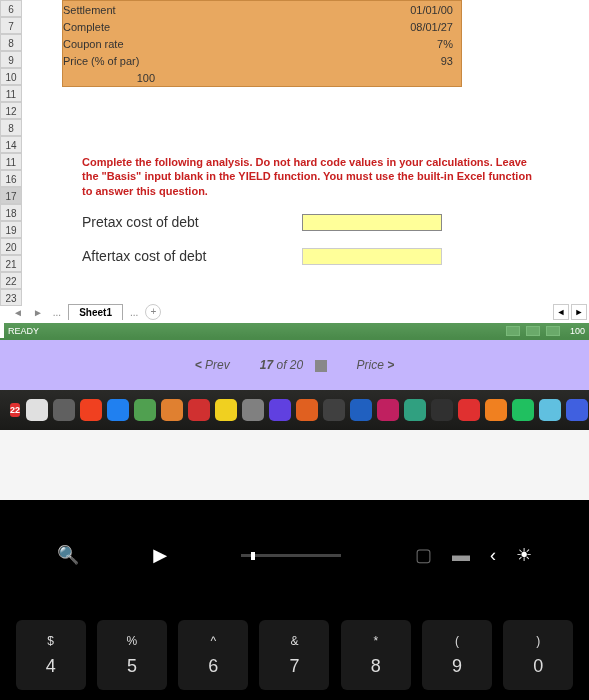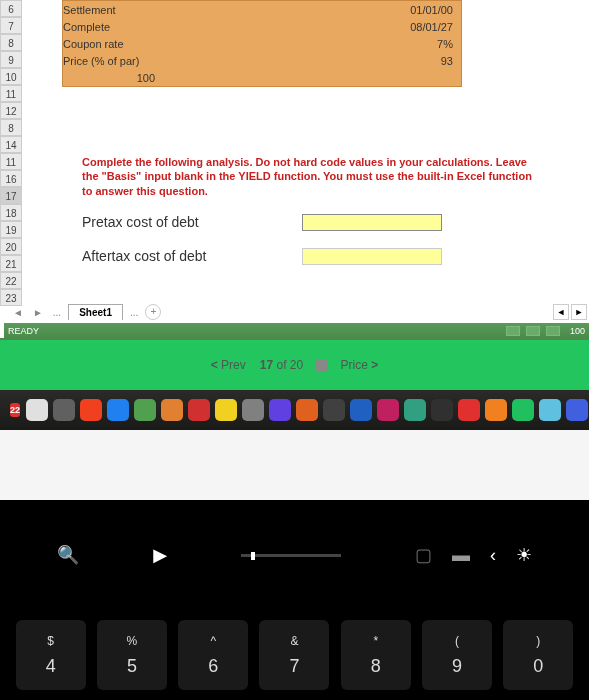--- a/index.html
+++ b/index.html
@@ -31,21 +31,21 @@
 .sheet-tab { background: #fff; border: 1px solid #aaa; border-bottom: none; padding: 2px 10px; font-size: 10px; font-weight: bold; }
 .add-sheet { width: 16px; height: 16px; border: 1px solid #ccc; border-radius: 50%; font-size: 10px; text-align: center; line-height: 14px; color: #888; }
 
 
 .status-bar { position: absolute; bottom: 0; left: 4px; right: 0; height: 15px; background: linear-gradient(#5a9a5a, #4a8a4a); color: #fff; font-size: 9px; padding: 1px 4px; display: flex; justify-content: space-between; align-items: center; gap: 24px; }
 .view-icons { display: flex; gap: 6px; }
 .view-icon { width: 14px; height: 10px; background: #6aaa6a; border: 1px solid #7aba7a; }
 .zoom { font-size: 9px; }
 
 
-.nav-bar { background: #22c55e; height: 50px; display: flex; align-items: center; justify-content: center; gap: 14px; font-size: 12px; color: #555; }
+.nav-bar { background: #c4b5fd; height: 50px; display: flex; align-items: center; justify-content: center; gap: 30px; font-size: 12px; color: #555; font-style: italic; }
 .nav-btn { cursor: pointer; font-weight: normal; }
 .nav-btn.prev::before { content: "< "; font-weight: bold; }
 .nav-btn.next::after { content: " >"; font-weight: bold; }
 .grid-icon { width: 12px; height: 12px; display: inline-block; background: #888; }
 
 
 .dock { background: linear-gradient(#2a2a28, #1a1a18); height: 40px; display: flex; align-items: center; padding: 0 10px; gap: 6px; }
 .dock-icon { width: 22px; height: 22px; border-radius: 5px; }
 .red-badge { width: 18px; height: 14px; background: #e03030; border-radius: 3px; color: #fff; font-size: 9px; text-align: center; line-height: 14px; font-weight: bold; }
 

